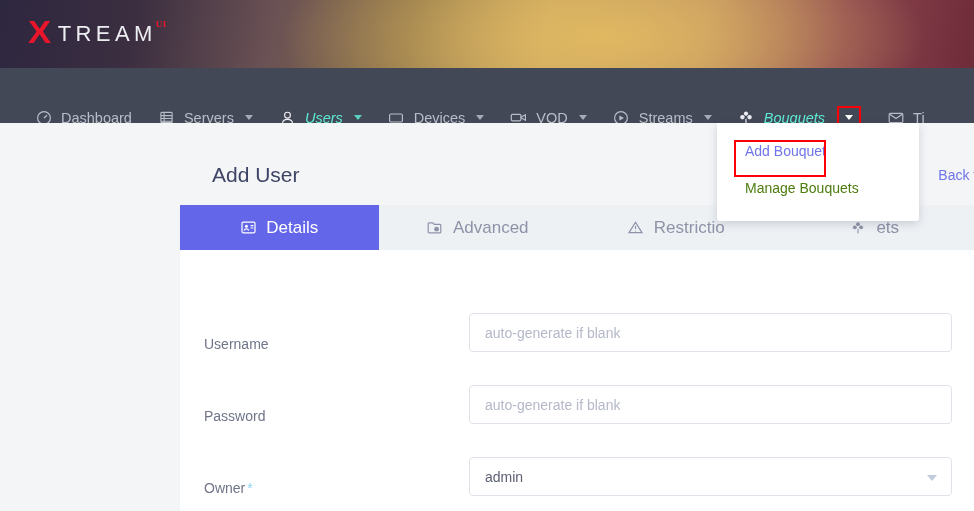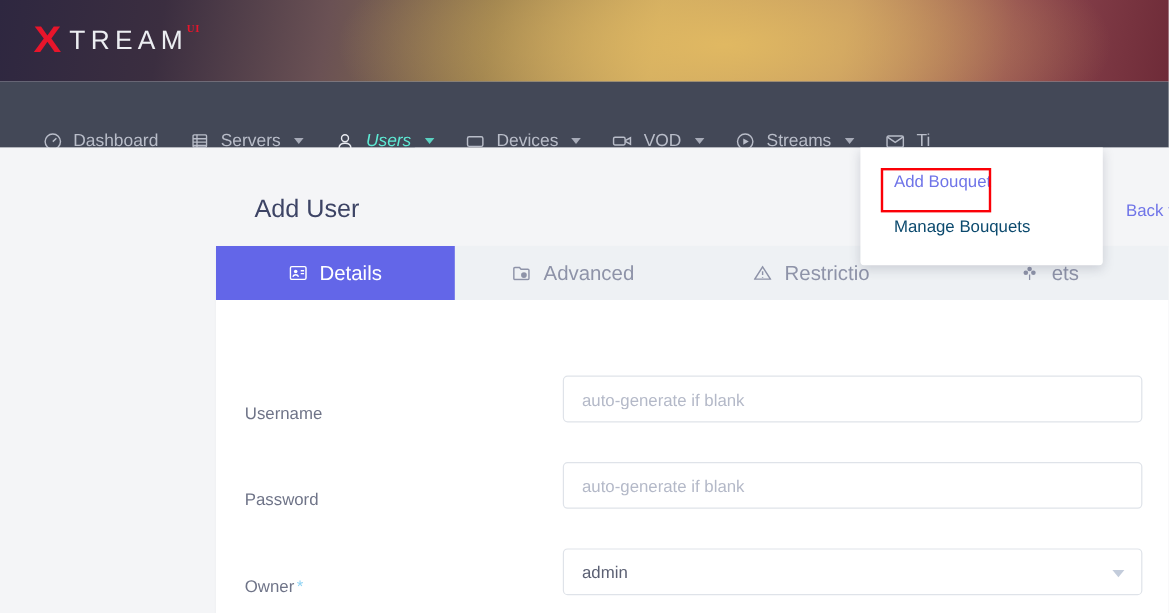--- a/index.html
+++ b/index.html
@@ -119,21 +119,21 @@
   }
 
   
   .dropdown {
     position: absolute; left: 717px; top: 123px; width: 202px;
     background: #ffffff; border-radius: 0 0 3px 3px;
     box-shadow: 0 3px 10px rgba(40,45,70,0.18);
     padding: 10px 0 14px 0; z-index: 40;
   }
   .dd-item {
-    padding: 10px 28px; font-size: 14px; color: #0c4a6e; cursor: pointer; line-height: 17px;
+    padding: 10px 28px; font-size: 14px; color: #4d7c0f; cursor: pointer; line-height: 17px;
   }
   .dd-item.highlight { color: #6f74e8; }
   .dd-box {
     position: absolute; left: 734px; top: 140px; width: 92px; height: 37px;
     border: 2.5px solid #fb0007; z-index: 50; pointer-events: none;
   }
 </style>
 </head>
 <body>
 
@@ -206,20 +206,34 @@
       <span class="nav-ic">
         <svg width="16" height="16" viewBox="0 0 16 16" fill="none" stroke="#b9bdc9" stroke-width="1.2">
           <circle cx="8" cy="8" r="6.4"></circle>
             <path d="M6.4 5.4 L11 8 L6.4 10.6 Z" fill="#b9bdc9" stroke="none"></path>
         </svg>
       </span>
       <span>Streams</span>
       <span class="nav-caret"></span>
     </div>
 
+    <div class="nav-item active">
+      <span class="nav-ic">
+        <svg width="16" height="16" viewBox="0 0 16 16" fill="#e9ebf1">
+          <path d="M8 1.4c1.3 0 2.2 1 2.2 2.2S9.3 5.9 8 5.9 5.8 4.8 5.8 3.6 6.7 1.4 8 1.4z"></path>
+          <path d="M3.4 5.2c1.1-.6 2.4-.2 3 .9.6 1.1.2 2.4-.9 3-1.1.6-2.4.2-3-.9-.6-1.1-.2-2.4.9-3z"></path>
+          <path d="M12.6 5.2c1.1.6 1.5 1.9.9 3-.6 1.1-1.9 1.5-3 .9-1.1-.6-1.5-1.9-.9-3 .6-1.1 1.9-1.5 3-.9z"></path>
+          <path d="M7.4 8.8h1.2v5.8H7.4z"></path>
+        </svg>
+      </span>
+      <span>Bouquets</span>
+      <span class="nav-caret-box">
+        <span class="nav-caret"></span>
+      </span>
+    </div>
 
     <div class="nav-item">
       <span class="nav-ic">
         <svg width="16" height="12" viewBox="0 0 16 12" fill="none" stroke="#b9bdc9" stroke-width="1.2">
           <rect x="1.2" y="1.4" width="13.6" height="9.2" rx="1.2"></rect>
             <path d="M1.6 2.2 L8 6.6 L14.4 2.2"></path>
         </svg>
       </span>
       <span>Ti</span>
     </div>

